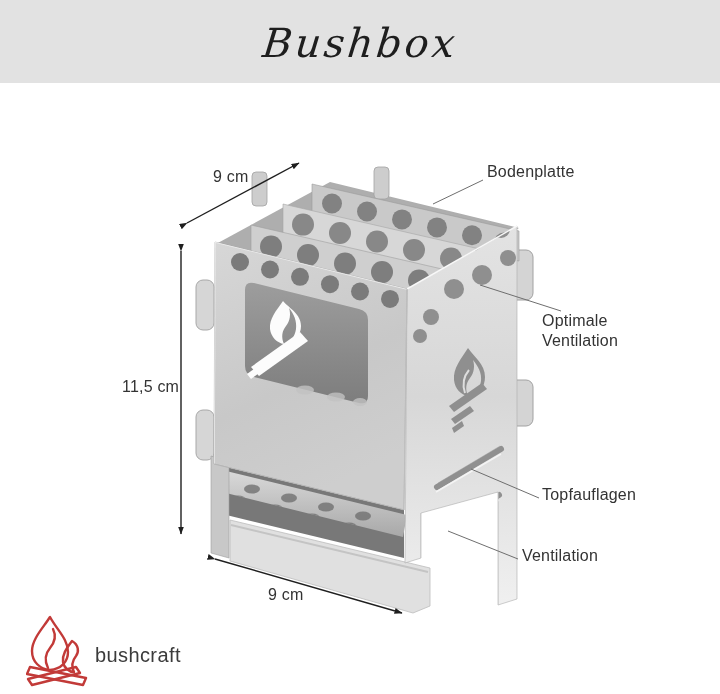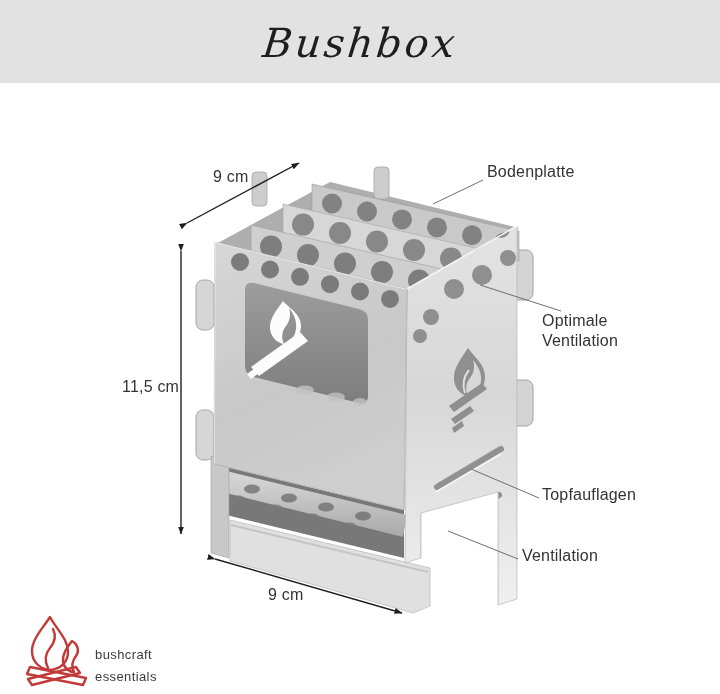--- a/index.html
+++ b/index.html
@@ -18,21 +18,21 @@
     transform:skewX(-6deg);
   }
   .figure { position:absolute; left:0; top:18px; width:720px; height:674px; }
   .figure svg { position:absolute; left:0; top:0; pointer-events:none; }
   .lbl {
     position:absolute; font-size:16px; color:#333333; white-space:nowrap;
     letter-spacing:0.2px;
   }
   .lbl.wrap { white-space:normal; line-height:1.28; }
   .logo-text {
-    position:absolute; left:95px; top:644px; font-size:13px; line-height:22px;
+    position:absolute; left:95px; top:644px; font-size:20px; line-height:22px;
     color:#3b3b3b; letter-spacing:0.4px;
   }
 </style>
 </head>
 <body>
 
 <div class="page">
 
   <div class="banner">
     <span class="title">Bushbox</span>
@@ -243,17 +243,16 @@
       <g fill="none" stroke="#c23a38" stroke-width="2.4" stroke-linejoin="round" stroke-linecap="round">
         <path d="M24 2 C17 13 6 24 6 36 C6 47 14 54 24 55 C35 54 42 47 42 37 C42 24 31 15 24 2 Z"></path>
         <path d="M22 53 C18 45 19 39 24 33 C29 27 30 20 27 14"></path>
         <path d="M46 26 C40 34 36 40 37 47 C38 53 43 57 48 57 C45 51 46 46 50 41 C53 37 53 30 46 26 Z"></path>
         <path d="M2 64 L50 52 L54 58 L6 70 Z"></path>
         <path d="M4 52 L60 63 L57 70 L1 59 Z"></path>
       </g>
     </svg>
     <div class="logo-text">
       <div>bushcraft</div>
-      <div>essentials</div>
     </div>
   </div>
 
 </div>
 
 </body></html>

